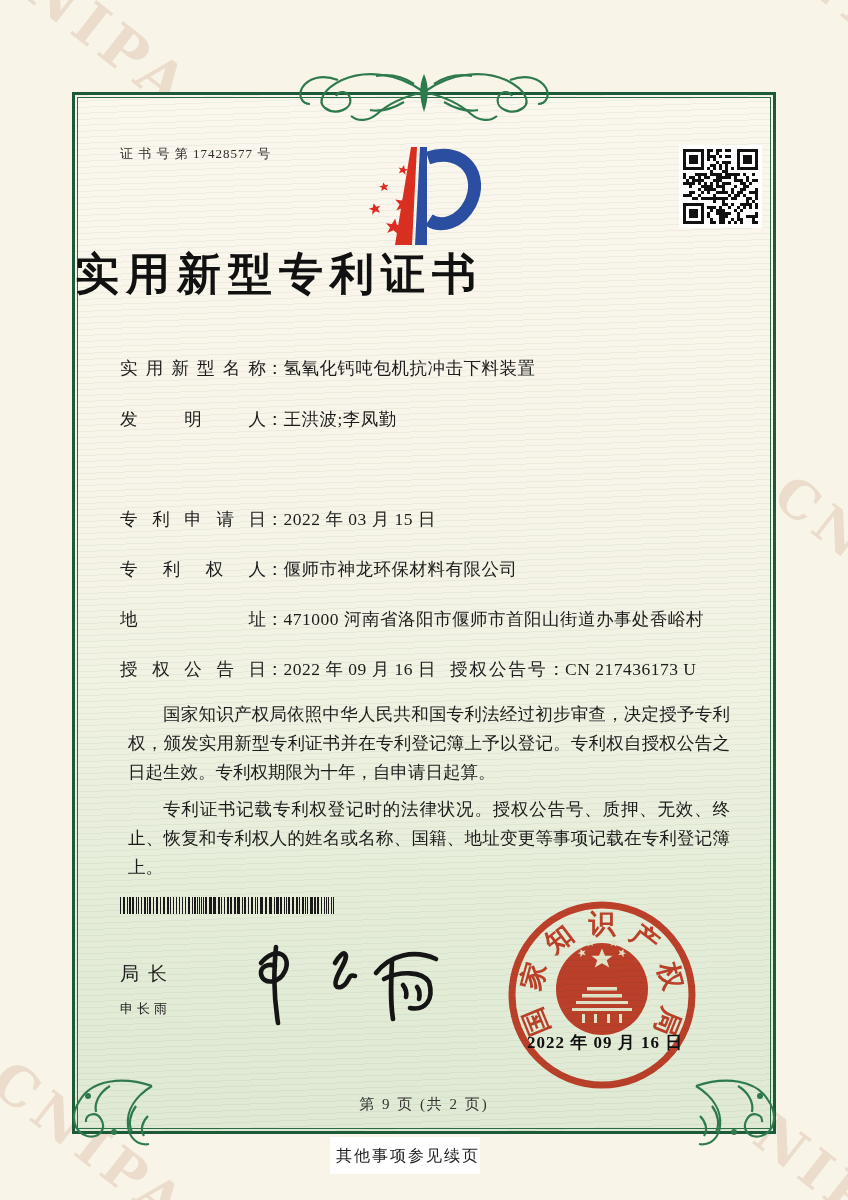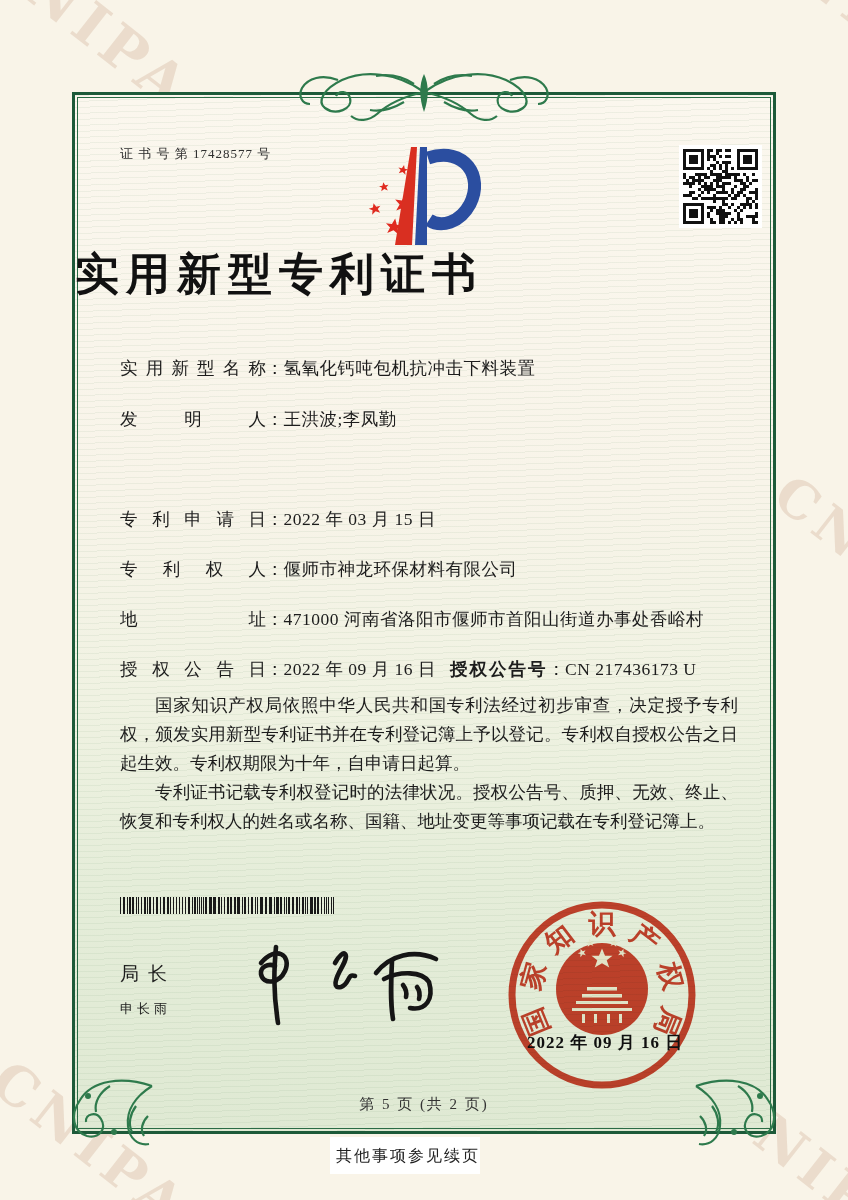--- a/index.html
+++ b/index.html
@@ -24,21 +24,21 @@
          letter-spacing:7px;color:#111;}
   
   .row{position:absolute;left:45px;width:640px;font-size:17.5px;white-space:nowrap;}
   .flabel{display:inline-block;width:146px;text-align:justify;text-align-last:justify;vertical-align:bottom;}
   .fcolon{display:inline-block;}
   .fvalue{letter-spacing:0.5px;}
   .row2nd{position:absolute;left:330px;top:0;}
   
   .paras{position:absolute;left:45px;top:597px;width:618px;font-size:17.5px;line-height:29px;
          text-align:justify;}
-  .paras p{margin:0;text-indent:2em;font-family:Liberation Mono, monospace;}
+  .paras p{margin:8px;text-indent:2em;}
   
   .barcode{position:absolute;left:45px;top:802px;line-height:0;}
   .officer-title{position:absolute;left:45px;top:866px;font-size:19px;letter-spacing:9px;}
   .officer-name{position:absolute;left:45px;top:905px;font-size:13px;letter-spacing:4px;}
   .signature{position:absolute;left:163px;top:832px;}
   .seal{position:absolute;left:427px;top:800px;mix-blend-mode:multiply;}
   .seal-char{font-size:27px;font-weight:700;fill:#cf3721;font-family:"Liberation Serif",serif;}
   .seal-date{position:absolute;left:452px;top:936px;width:180px;font-size:17px;font-weight:600;color:#101010;
              letter-spacing:1px;z-index:5;}
   .footer-page{position:absolute;left:0;top:1000px;width:100%;text-align:center;font-size:15px;
@@ -407,21 +407,21 @@
       <span class="flabel">专利申请日</span><span class="fcolon">：</span><span class="fvalue">2022 年 03 月 15 日</span>
     </div>
     <div class="row" style="top:462px">
       <span class="flabel">专利权人</span><span class="fcolon">：</span><span class="fvalue">偃师市神龙环保材料有限公司</span>
     </div>
     <div class="row" style="top:512px">
       <span class="flabel">地址</span><span class="fcolon">：</span><span class="fvalue">471000 河南省洛阳市偃师市首阳山街道办事处香峪村</span>
     </div>
     <div class="row" style="top:562px">
       <span class="flabel">授权公告日</span><span class="fcolon">：</span><span class="fvalue">2022 年 09 月 16 日</span>
-      <span class="row2nd"><span style="letter-spacing:2px;font-weight:bold;">授权公告号</span><span>：</span><span class="fvalue">CN 217436173 U</span></span>
+      <span class="row2nd"><span style="letter-spacing:2px;">授权公告号</span><span>：</span><span class="fvalue">CN 217436173 U</span></span>
     </div>
 
     <div class="paras">
       <p>国家知识产权局依照中华人民共和国专利法经过初步审查，决定授予专利权，颁发实用新型专利证书并在专利登记簿上予以登记。专利权自授权公告之日起生效。专利权期限为十年，自申请日起算。</p>
       <p>专利证书记载专利权登记时的法律状况。授权公告号、质押、无效、终止、恢复和专利权人的姓名或名称、国籍、地址变更等事项记载在专利登记簿上。</p>
     </div>
 
     <div class="barcode">
       <svg id="barcode-svg" width="218" height="17" viewBox="0 0 218 17">
           <rect x="0" y="0" width="1" height="17" fill="#191919"></rect>
@@ -533,21 +533,21 @@
     <text x="100" y="38" text-anchor="middle" transform="rotate(-112 100 100)" class="seal-char">国</text>
         <text x="100" y="38" text-anchor="middle" transform="rotate(-74.66666666666666 100 100)" class="seal-char">家</text>
         <text x="100" y="38" text-anchor="middle" transform="rotate(-37.33333333333333 100 100)" class="seal-char">知</text>
         <text x="100" y="38" text-anchor="middle" transform="rotate(0 100 100)" class="seal-char">识</text>
         <text x="100" y="38" text-anchor="middle" transform="rotate(37.33333333333334 100 100)" class="seal-char">产</text>
         <text x="100" y="38" text-anchor="middle" transform="rotate(74.66666666666669 100 100)" class="seal-char">权</text>
         <text x="100" y="38" text-anchor="middle" transform="rotate(112 100 100)" class="seal-char">局</text>
       </svg>
     <div class="seal-date">2022 年 09 月 16 日</div>
 
-    <div class="footer-page">第 5 页 (共 2 页)</div>
+    <div class="footer-page">第 9 页 (共 2 页)</div>
   </div>
 
   <svg class="ornament" style="left:274px;top:58px;" width="300" height="68" viewBox="0 0 300 68">
     <g fill="none" stroke="#2e7a4c" stroke-width="2.2">
       <g id="fl-r">
         <path d="M150,34 C178,14 210,12 232,22 C251,31 257,44 249,50 C238,58 221,51 224,40 C226,33 235,32 238,38"></path>
         <path d="M150,34 C168,38 186,46 197,56 C205,63 216,64 223,58"></path>
         <path d="M236,22 C252,16 266,20 272,30 C276,38 272,46 264,46"></path>
         <path d="M160,26 C172,18 186,16 198,18"></path>
         <path d="M170,44 C180,50 192,54 204,52"></path>

